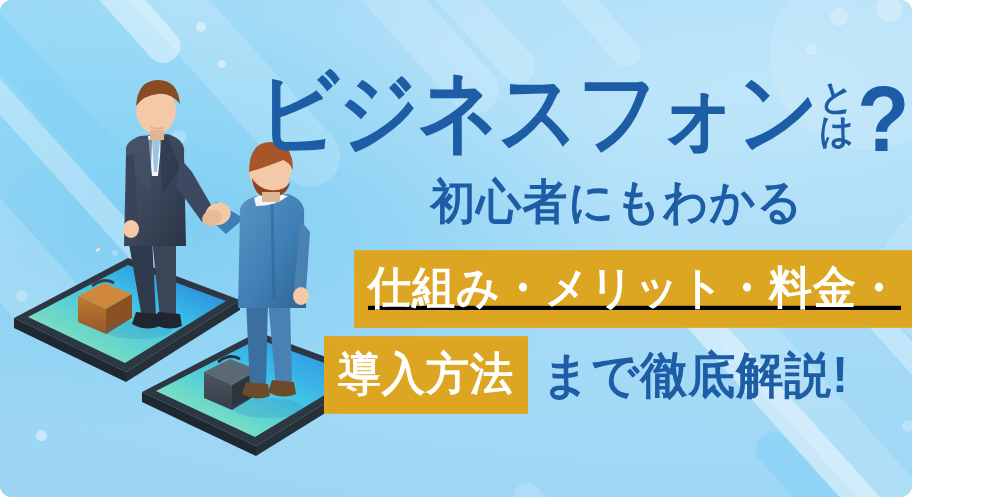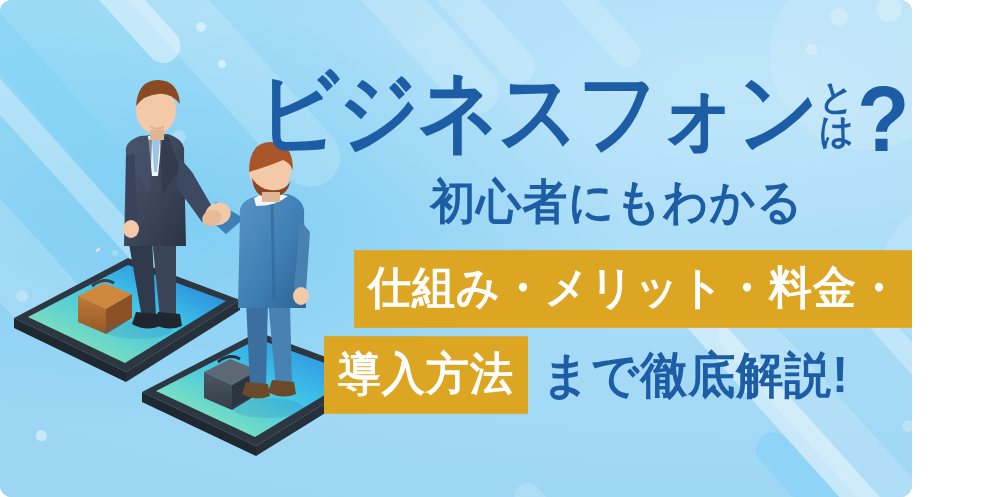--- a/index.html
+++ b/index.html
@@ -92,21 +92,21 @@
     white-space:nowrap;
     transform:scaleY(1.06);
     transform-origin:top center;
     padding-left:18px;
   }
 
   .band-row{
     display:flex; align-items:center;
     white-space:nowrap;
   }
-  .band-row.r1{ margin-top:22px; padding-left:96px; }
+  .band-row.r1{ margin-top:22px; padding-left:96px;text-decoration:underline; }
   .band-row.r2{ margin-top:12px; padding-left:66px;text-align:center; }
 
   .band{
     background:#dca623;
     color:#ffffff;
     font-size:43px; font-weight:700;
     letter-spacing:1px;
     padding:7px 14px 9px 14px;
     transform:scaleY(1.05);
   }

